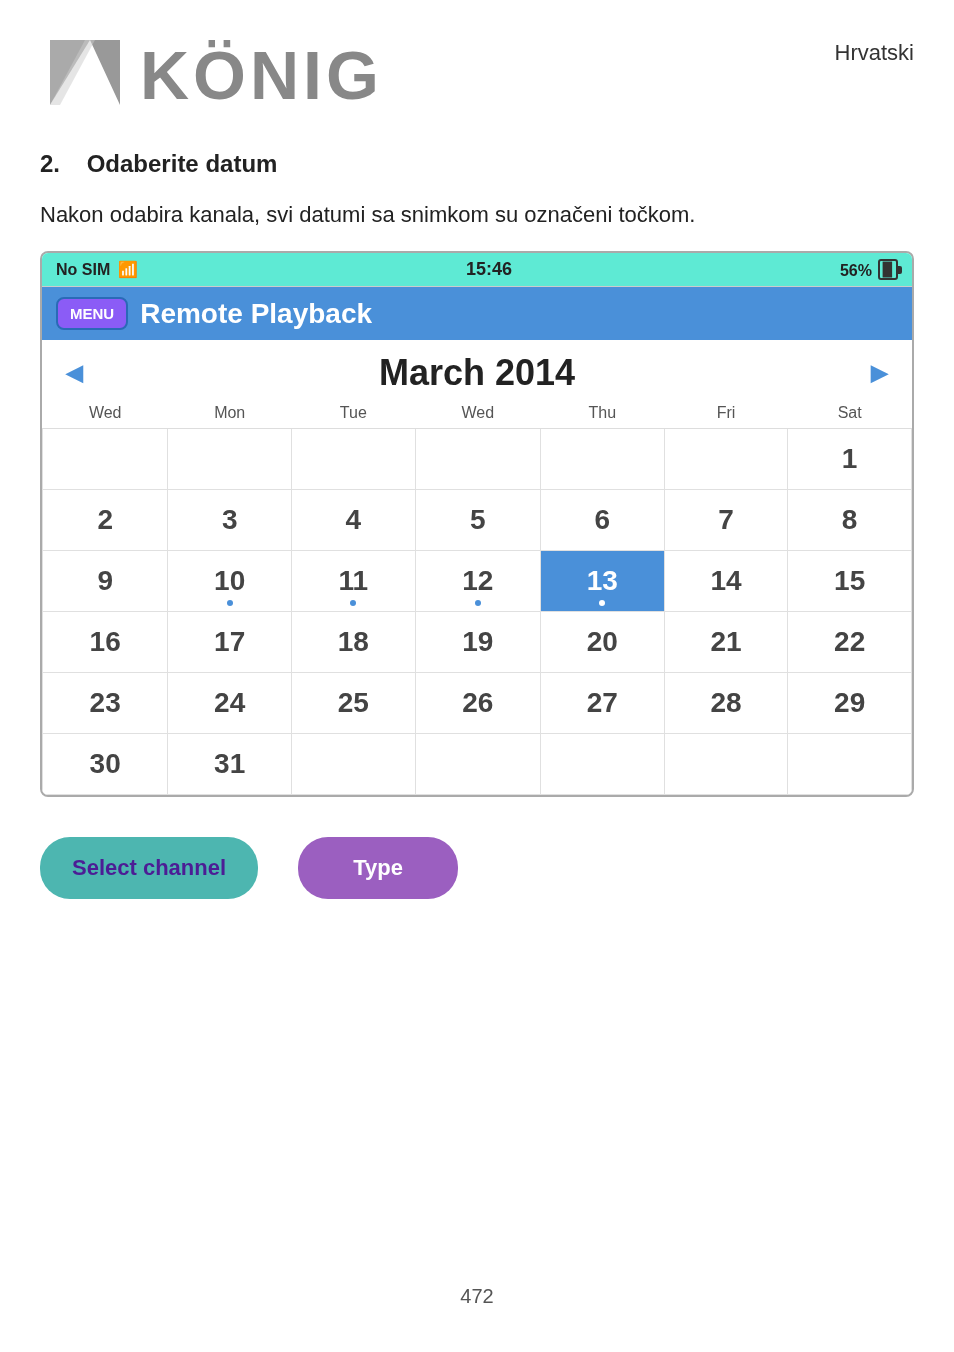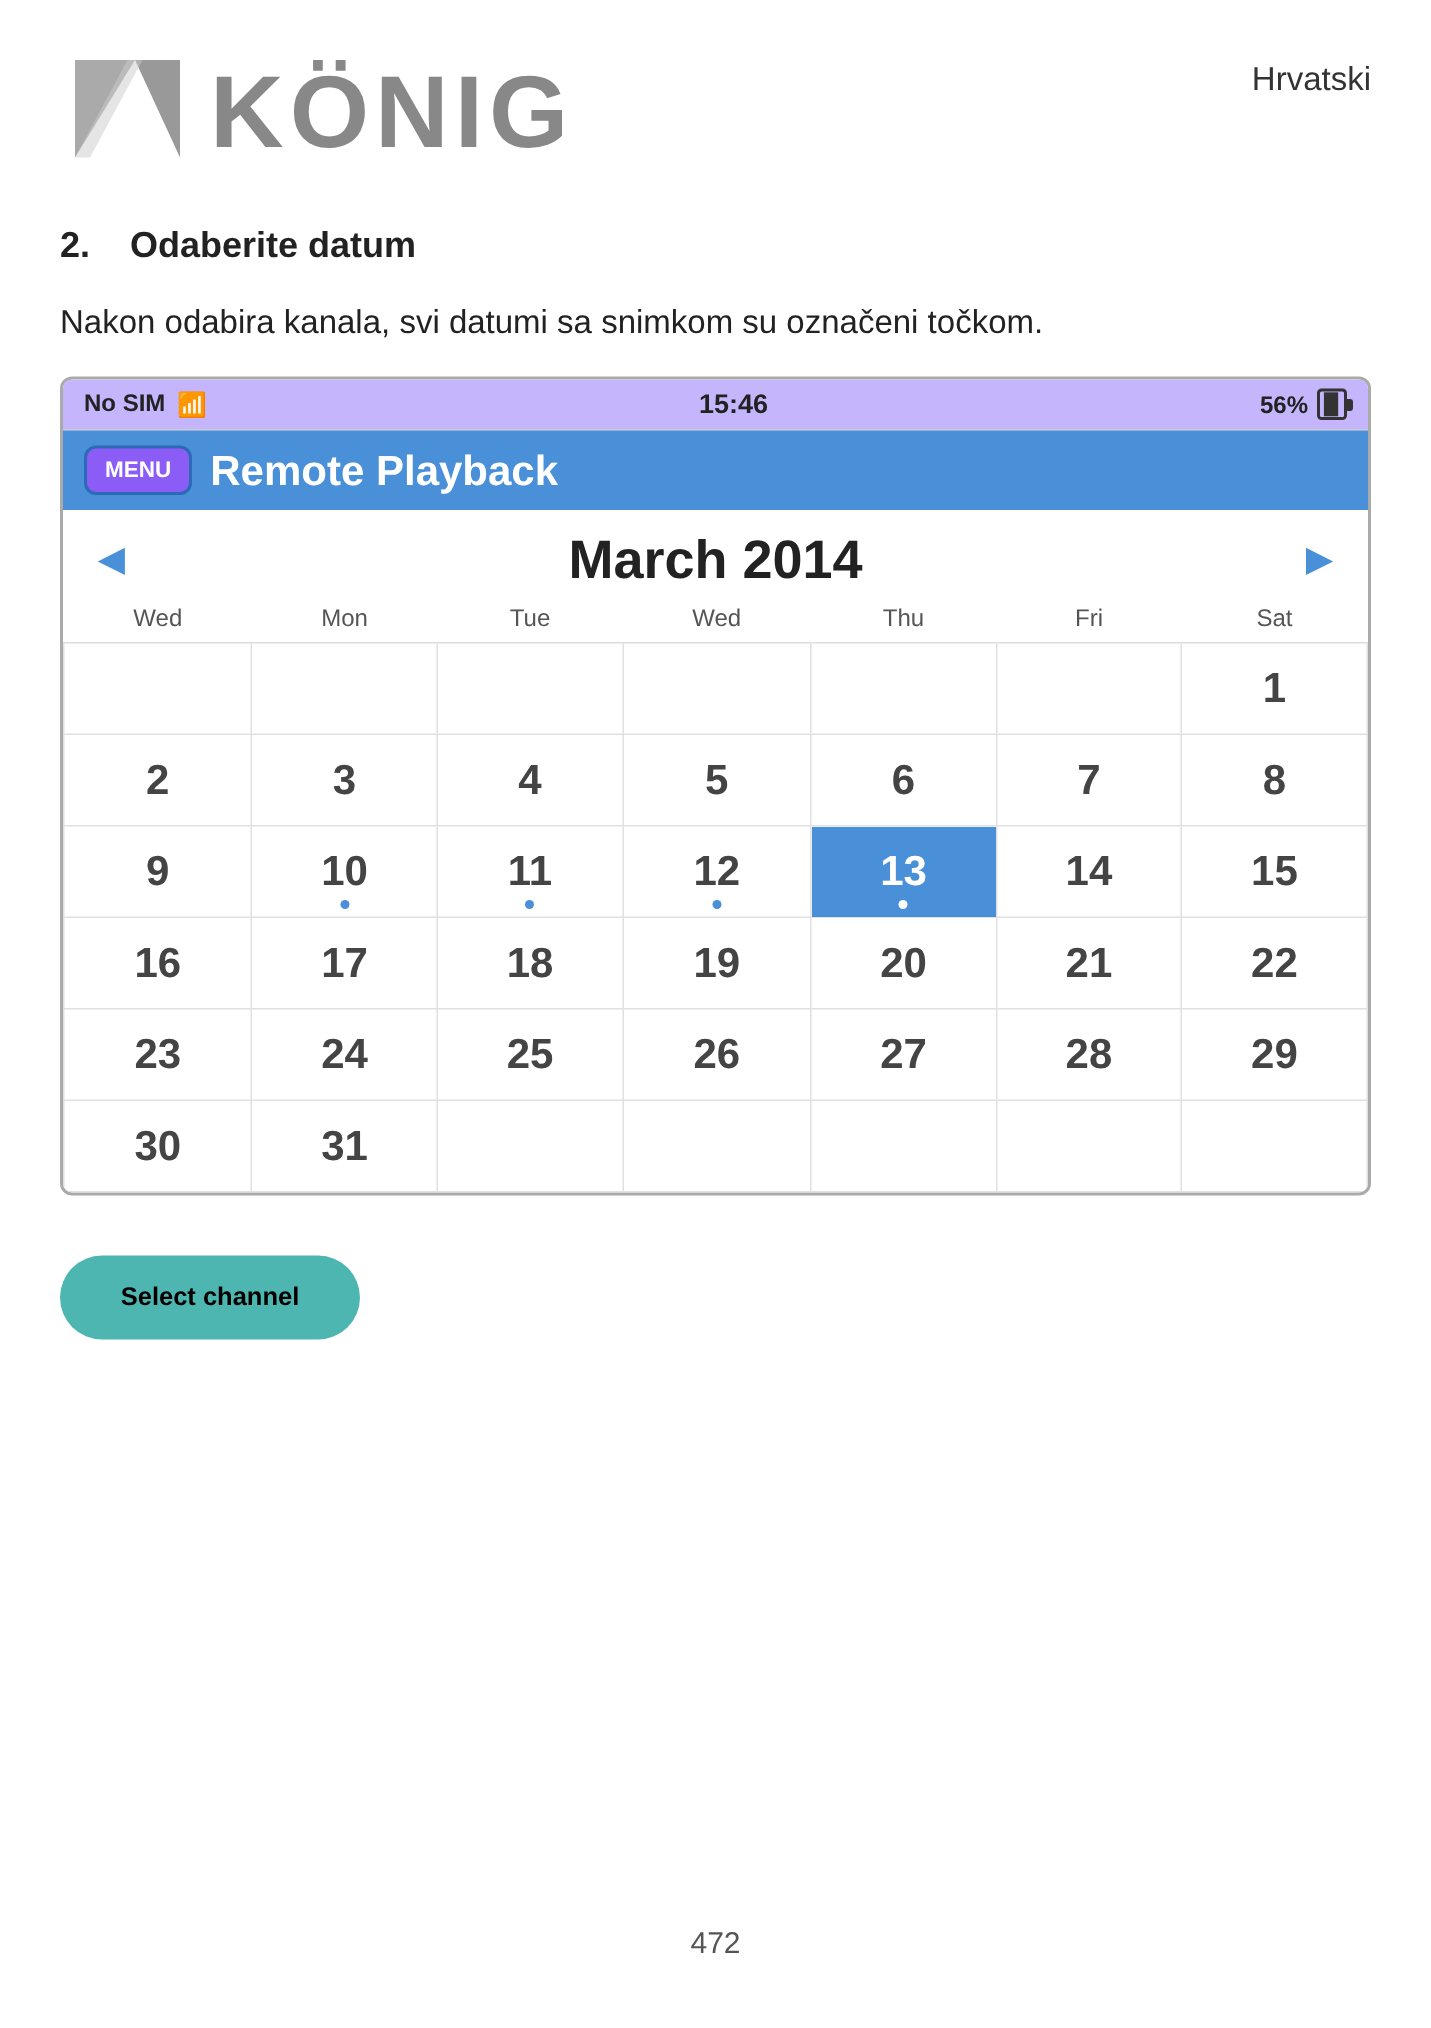--- a/index.html
+++ b/index.html
@@ -61,21 +61,21 @@
     .phone-frame {
       margin: 0 40px;
       border: 2px solid #aaa;
       border-radius: 8px;
       overflow: hidden;
       background: #fff;
     }
 
     
     .status-bar {
-      background: #c4b5fd;
+      background: #5eead4;
       display: flex;
       align-items: center;
       justify-content: space-between;
       padding: 6px 14px;
       border-bottom: 1px solid #ccc;
     }
     .status-left {
       display: flex;
       align-items: center;
       gap: 8px;
@@ -216,22 +216,22 @@
 
     
     .buttons-row {
       display: flex;
       align-items: center;
       gap: 40px;
       padding: 40px 40px;
     }
     .btn-teal {
       background: #4db6b0;
-      color: #000000;
-      font-size: 17px;
+      color: #4c1d95;
+      font-size: 22px;
       font-weight: bold;
       padding: 18px 32px;
       border-radius: 30px;
       border: none;
       cursor: pointer;
       min-width: 200px;
       text-align: center;
     }
     .btn-purple {
       background: #9b5fc0;
@@ -375,17 +375,18 @@
             <td class="empty"></td>
           </tr>
         </tbody>
     </table>
   </div>
 
 </div>
 
 <div class="buttons-row">
   <button class="btn-teal">Select channel</button>
+  <button class="btn-purple">Type</button>
 </div>
 
 <div class="page-footer">
   <span>472</span>
 </div>
 
 </body></html>

